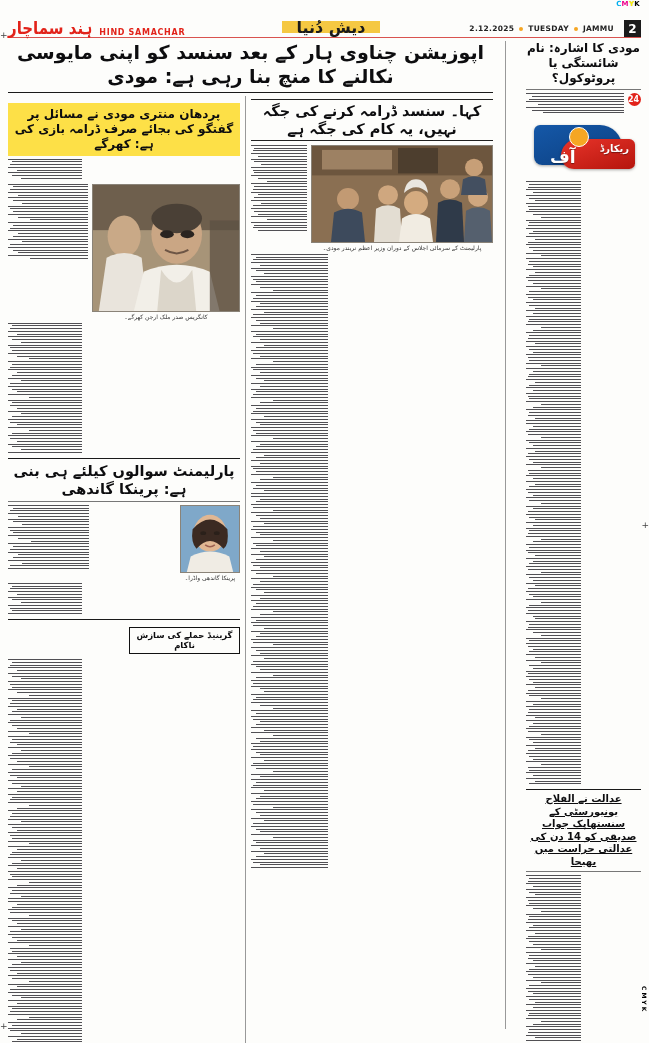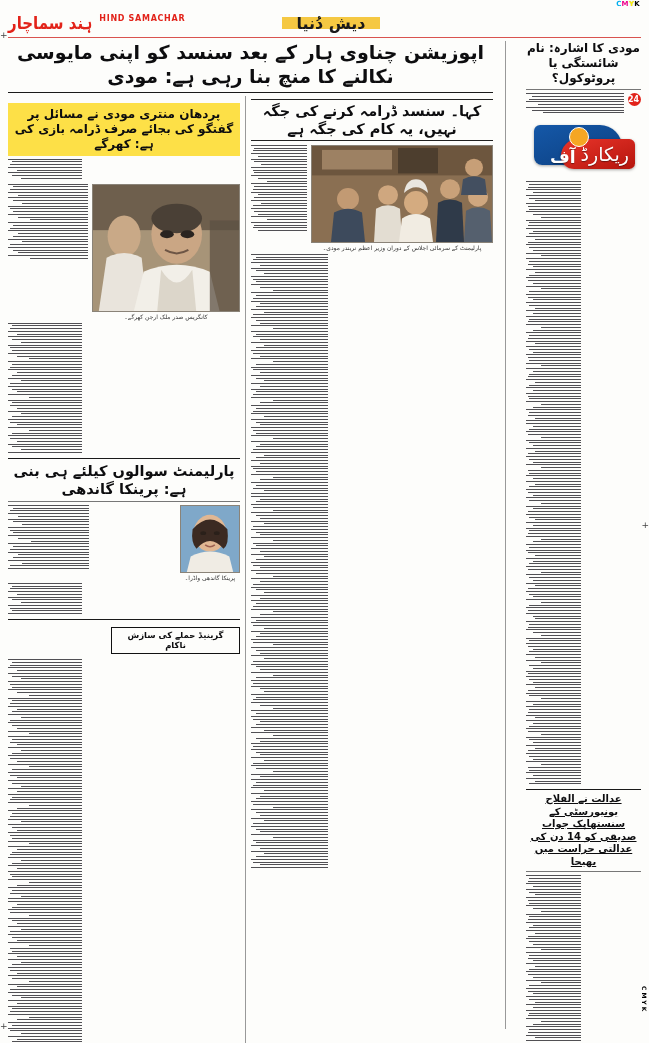--- a/index.html
+++ b/index.html
@@ -45,21 +45,21 @@
     font-size:7px; font-weight:bold; letter-spacing:.3px;
   }
   .cmyk span:nth-child(1){color:#00aeef;}
   .cmyk span:nth-child(2){color:#ec008c;}
   .cmyk span:nth-child(3){color:#fff200;text-shadow:0 0 1px #999;}
   .cmyk span:nth-child(4){color:#000;}
 
   .masthead {
     position:relative; height:24px;
     border-bottom:1.5px solid #d9534f;
-    display:flex; align-items:flex-start;
+    display:flex; align-items:flex-end;
     margin-top:8px;
   }
   .logo-urdu {
     font-size:15px; font-weight:bold; color:#e2231a;
     direction:rtl; letter-spacing:-1px;
     font-family:"DejaVu Sans",sans-serif;
     transform:scaleY(1.15);
   }
   .logo-en {
     font-size:8px; font-weight:bold; color:#e2231a;
@@ -143,22 +143,22 @@
     position:absolute; width:74px; height:30px; right:6px; top:20px;
     background:linear-gradient(160deg,#e8342a,#b5150d);
     border-radius:18px 6px 6px 14px;
     box-shadow:0 1px 3px rgba(0,0,0,.35);
   }
   .offrec-t1 {
     position:absolute; left:24px; top:28px; color:#fff; font-size:17px;
     font-weight:bold; direction:rtl; z-index:3; text-shadow:0 1px 1px rgba(0,0,0,.4);
   }
   .offrec-t2 {
-    position:absolute; right:12px; top:24px; color:#fff; font-size:19px;
-    font-weight:normal; direction:rtl; z-index:3; text-shadow:0 1px 1px rgba(0,0,0,.4);
+    position:absolute; right:12px; top:24px; color:#fff; font-size:10px;
+    font-weight:bold; direction:rtl; z-index:3; text-shadow:0 1px 1px rgba(0,0,0,.4);
   }
   .offrec-circ {
     position:absolute; right:52px; top:8px; width:20px; height:20px;
     border-radius:50%; background:#f5a623; z-index:4;
     border:1.5px solid #fff;
   }
 
   .badge-num {
     display:inline-block; background:#e2231a; color:#fff;
     border-radius:50%; width:13px; height:13px; font-size:8px;
@@ -184,20 +184,28 @@
   </div>
 
   <div class="masthead">
     <div class="logo-urdu">ہند سماچار</div>
     <div class="logo-en">HIND SAMACHAR</div>
 
     <div class="section-title-wrap">
       <span class="section-title">دیش دُنیا</span>
     </div>
 
+    <div class="dateline">
+      <span>2.12.2025</span>
+      <span class="dot"></span>
+      <span>TUESDAY</span>
+      <span class="dot"></span>
+      <span>JAMMU</span>
+      <span class="pagenum">2</span>
+    </div>
   </div>
 
   <div class="body-grid">
 
     <div style="width:489px; padding-right:4px;">
 
       <div class="hl hl-xl">اپوزیشن چناوی ہار کے بعد سنسد کو اپنی مایوسی نکالنے کا منچ بنا رہی ہے: مودی</div>
       <div class="rule-th"></div>
 
       <div style="display:flex; gap:5px;">
@@ -389,21 +397,21 @@
                 <div class="ln s6"></div>
               <div class="ln s1"></div>
                 <div class="ln s4"></div>
                 <div class="ln s2"></div>
                 <div class="ln s1"></div>
             </div>
           </div>
 
           <div class="rule-th"></div>
           <div style="display:flex; justify-content:flex-end;">
-            <span class="boxed-hl hl hl-xs" style="width:129px;">گرینیڈ حملے کی سازش ناکام</span>
+            <span class="boxed-hl hl hl-xs" style="width:111px;">گرینیڈ حملے کی سازش ناکام</span>
           </div>
 
           <div class="cols3" style="margin-top:2px;">
             <div class="txt urdu">
               <div class="ln s1"></div>
                 <div class="ln s2"></div>
                 <div class="ln s4"></div>
                 <div class="ln s1"></div>
               <div class="ln s3"></div>
                 <div class="ln s1"></div>

